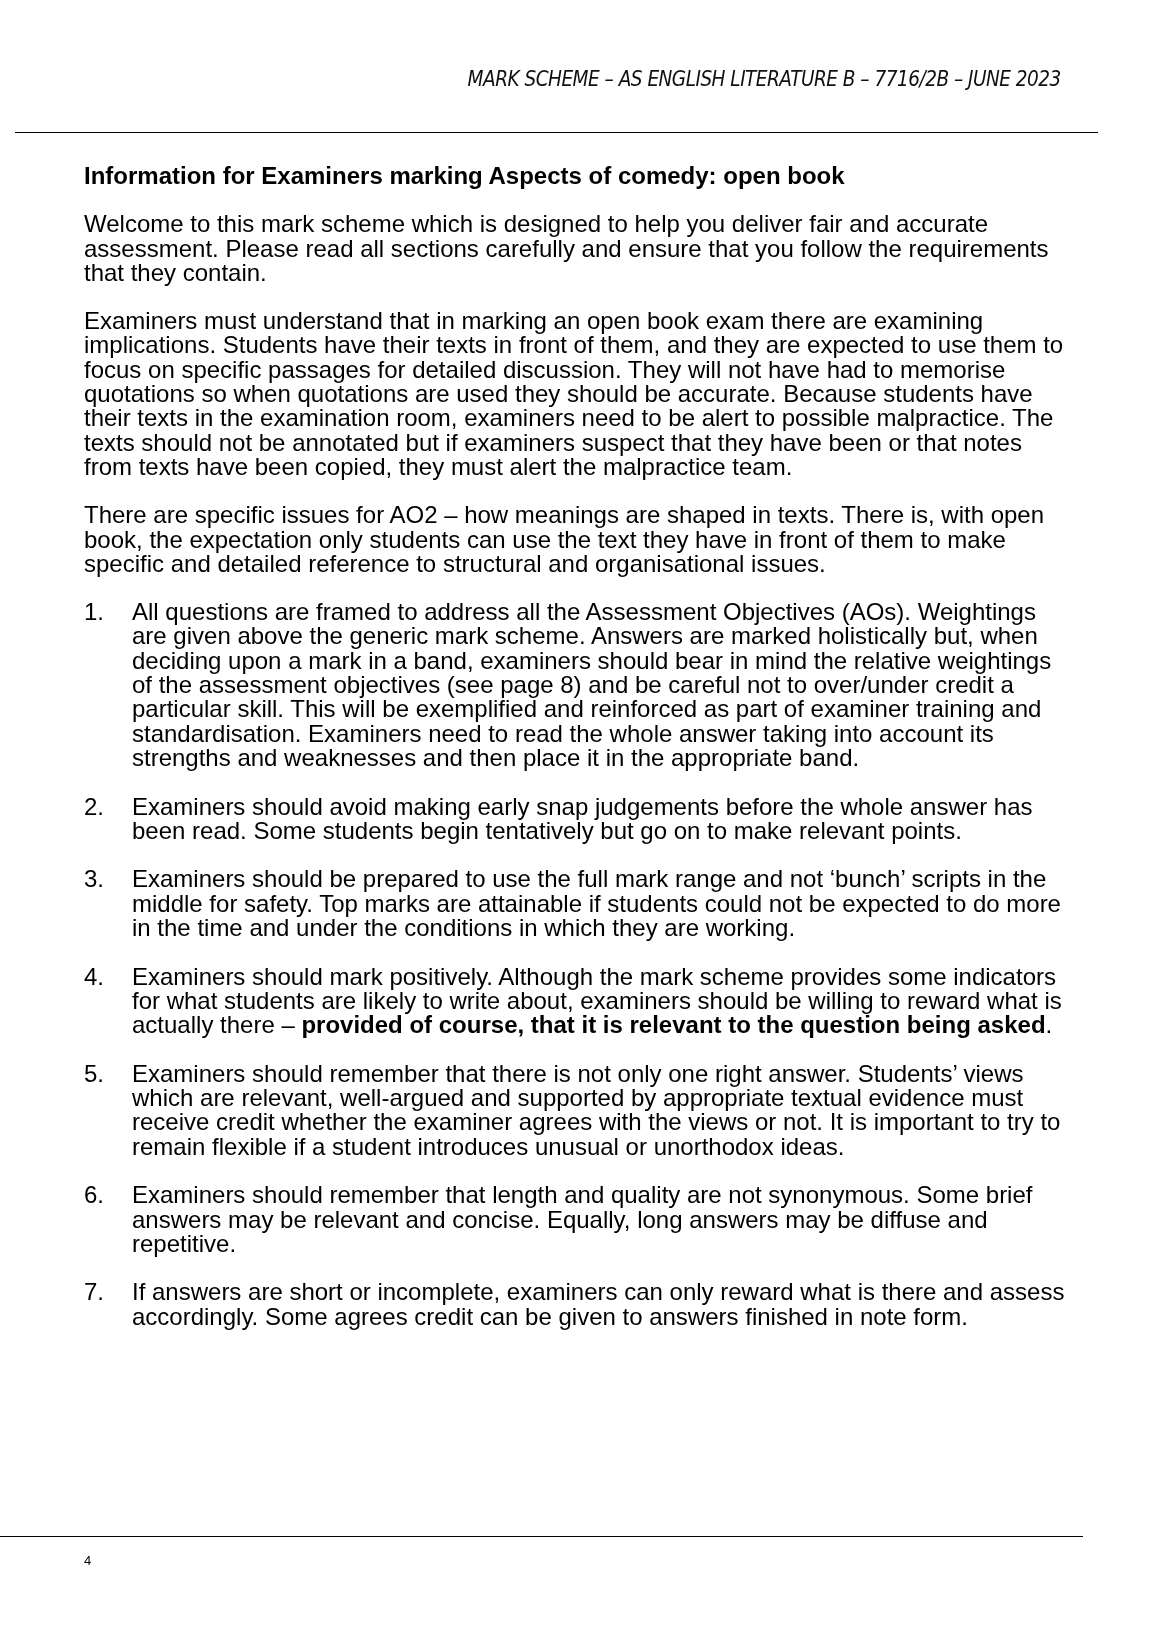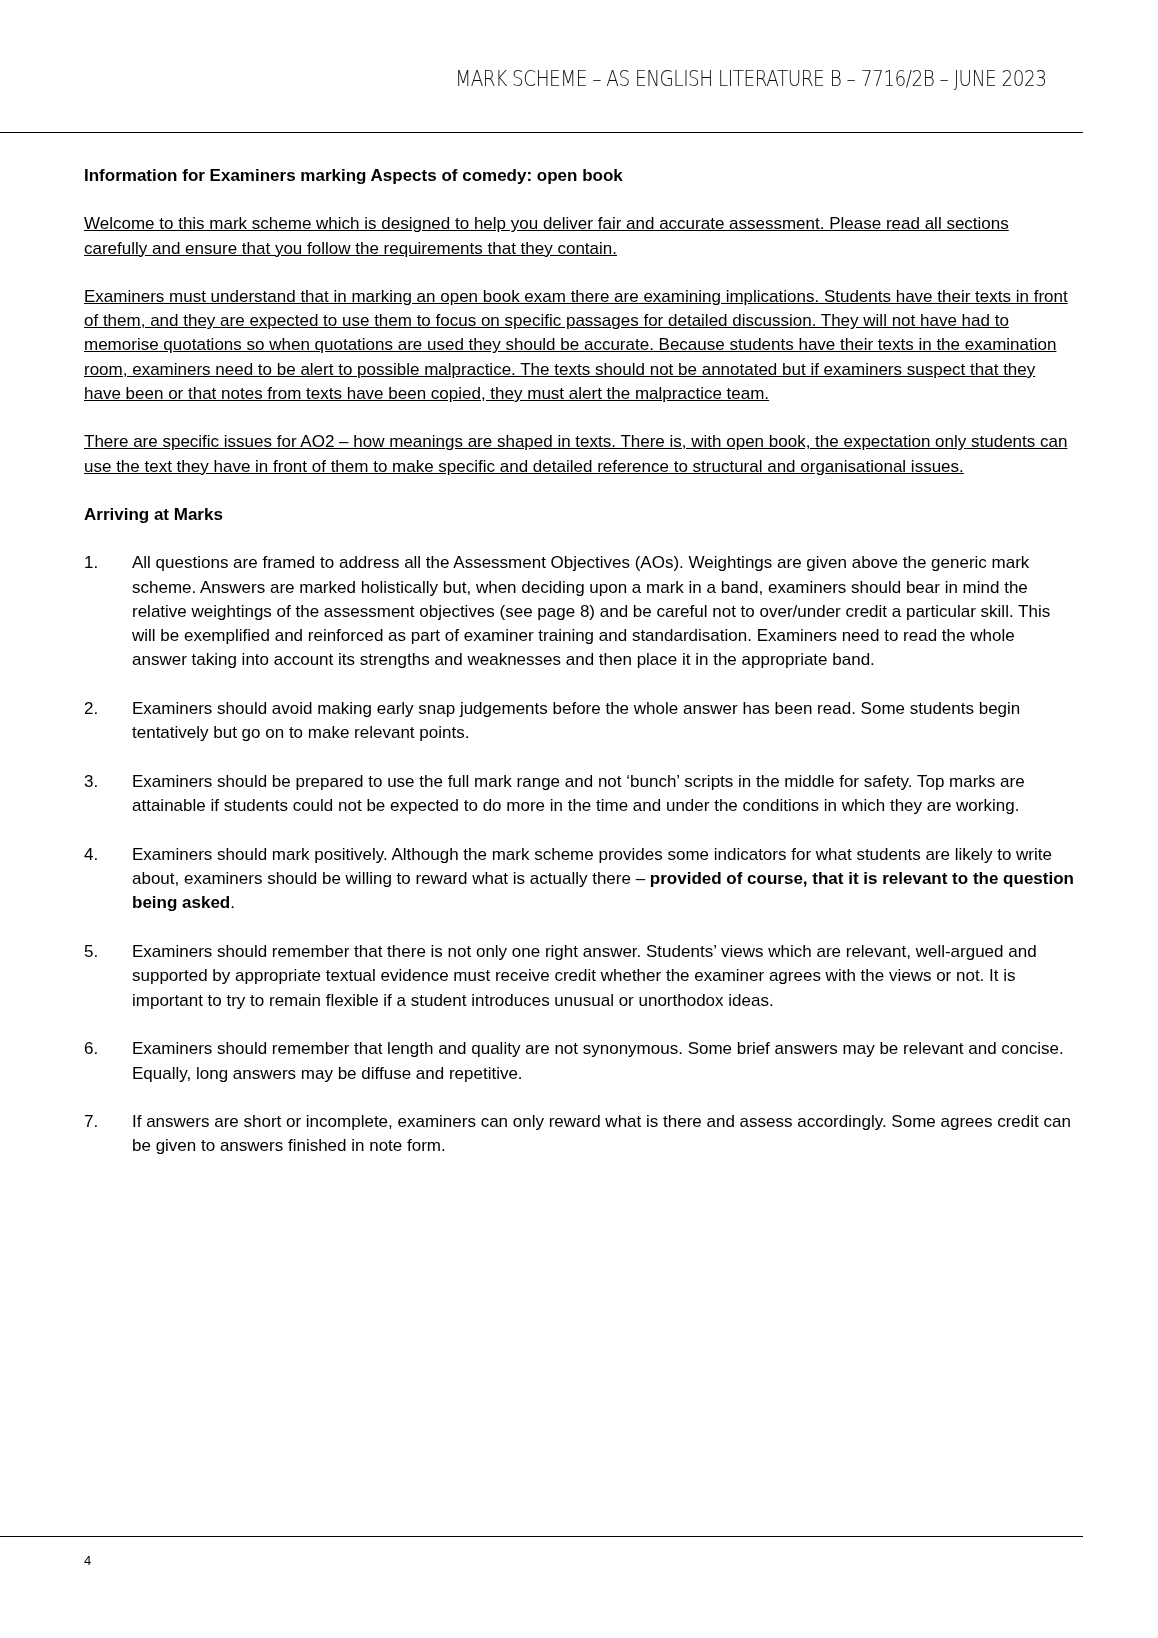--- a/index.html
+++ b/index.html
@@ -10,24 +10,25 @@
     body {
       width: 1158px;
       height: 1638px;
       position: relative;
       overflow: hidden;
       color: #000000;
       font-family: "Liberation Sans", sans-serif;
     }
     .page-header {
       position: absolute;
-      left: 0;
+      left: 15px;
       top: 0;
       width: 1124px;
       height: 134px;
+      font-style: italic;
     }
     .header-title {
       position: absolute;
       right: 78px;
       top: 66px;
       font-family: "DejaVu Sans", sans-serif;
       font-weight: 300;
       font-size: 21.5px;
       letter-spacing: -0.6px;
       color: #111111;
@@ -41,30 +42,29 @@
       top: 132px;
       width: 1083px;
       height: 0;
       border-top: 1.5px solid #000000;
     }
     .content {
       position: absolute;
       left: 84px;
       top: 164px;
       width: 990px;
-      font-size: 17px;
+      font-size: 24px;
       line-height: 24.3px;
     }
     .heading {
       font-weight: bold;
       margin: 0 0 24px 0;
     }
     .para {
       margin: 0 0 24px 0;
-      text-decoration: underline;
     }
     .list {
       margin: 0;
       padding: 0;
       list-style: none;
     }
     .list-item {
       position: relative;
       padding-left: 48px;
       margin: 0 0 24.3px 0;
@@ -102,21 +102,20 @@
 </div>
 
 <div class="content">
 
   <div class="heading">Information for Examiners marking Aspects of comedy: open book</div>
   <p class="para">Welcome to this mark scheme which is designed to help you deliver fair and accurate assessment. Please read all sections carefully and ensure that you follow the requirements that they contain.</p>
 
   <p class="para">Examiners must understand that in marking an open book exam there are examining implications. Students have their texts in front of them, and they are expected to use them to focus on specific passages for detailed discussion.  They will not have had to memorise quotations so when quotations are used they should be accurate.  Because students have their texts in the examination room, examiners need to be alert to possible malpractice.  The texts should not be annotated but if examiners suspect that they have been or that notes from texts have been copied, they must alert the malpractice team.</p>
   <p class="para">There are specific issues for AO2 – how meanings are shaped in texts.  There is, with open book, the expectation only students can use the text they have in front of them to make specific and detailed reference to structural and organisational issues.</p>
 
-  <div class="heading">Arriving at Marks</div>
 
   <ol class="list">
     <li class="list-item">
       <span class="list-num">1.</span>
       <span>All questions are framed to address all the Assessment Objectives (AOs).  Weightings are given above the generic mark scheme.  Answers are marked holistically but, when deciding upon a mark in a band, examiners should bear in mind the relative weightings of the assessment objectives (see page 8) and be careful not to over/under credit a particular skill.  This will be exemplified and reinforced as part of examiner training and standardisation.  Examiners need to read the whole answer taking into account its strengths and weaknesses and then place it in the appropriate band.</span>
     </li>
     <li class="list-item">
       <span class="list-num">2.</span>
       <span>Examiners should avoid making early snap judgements before the whole answer has been read.  Some students begin tentatively but go on to make relevant points.</span>
     </li>

